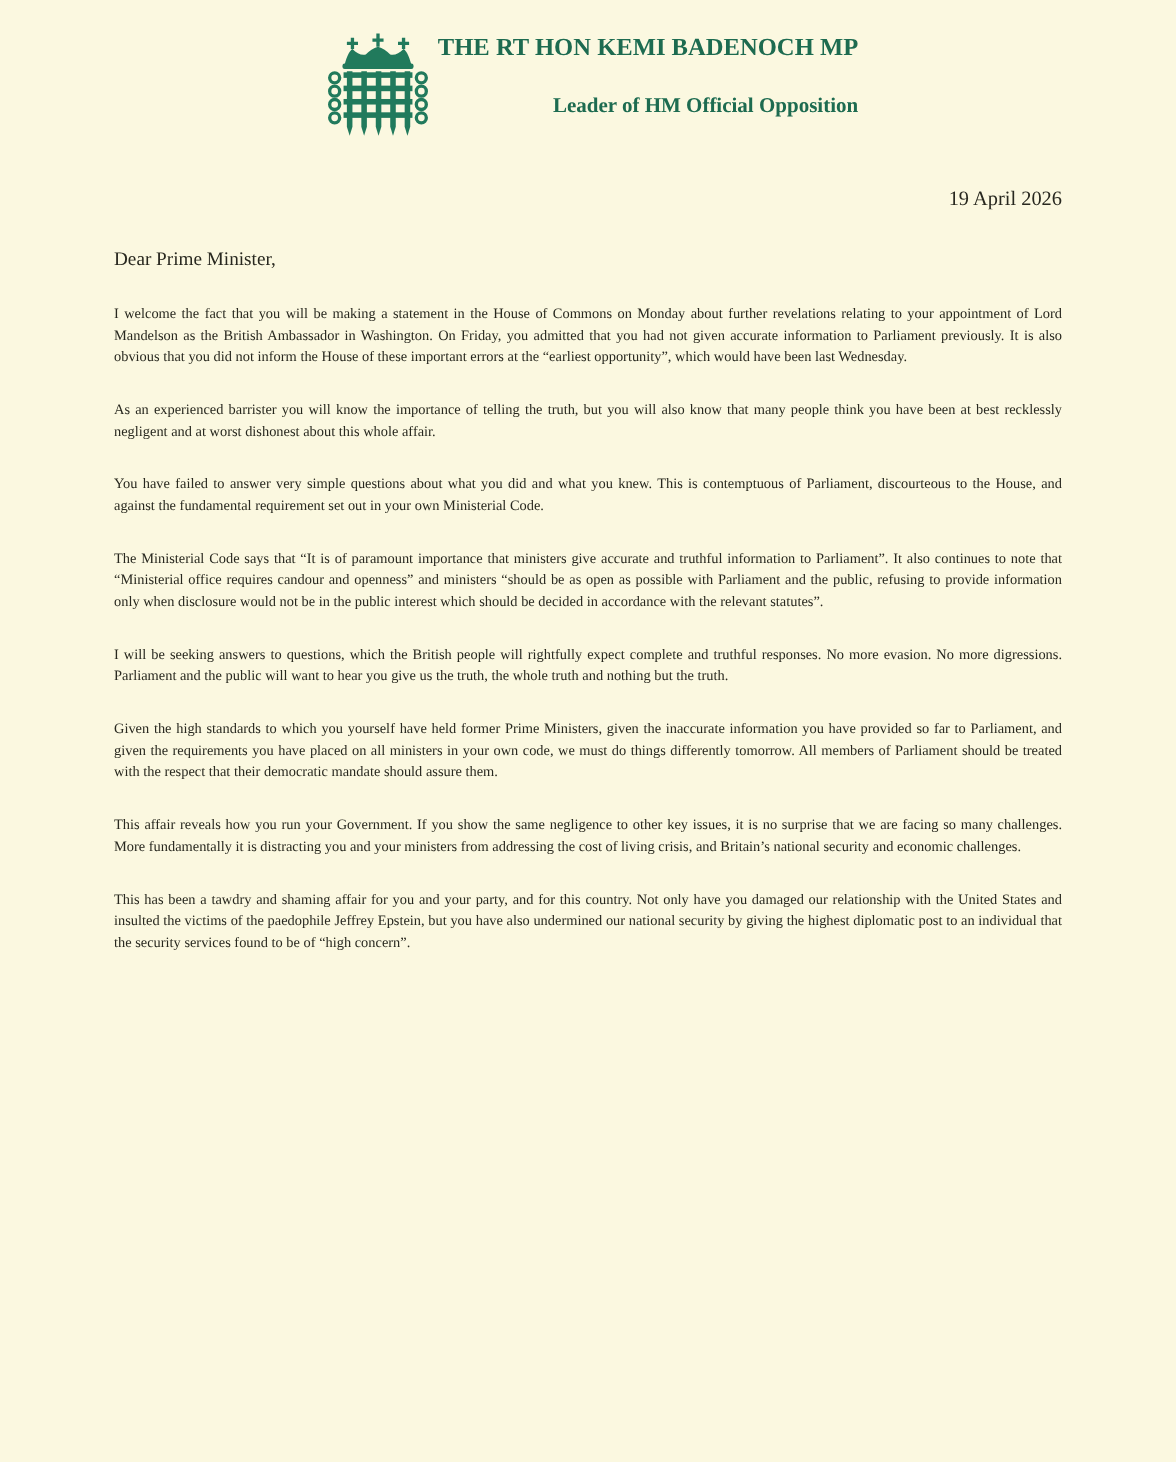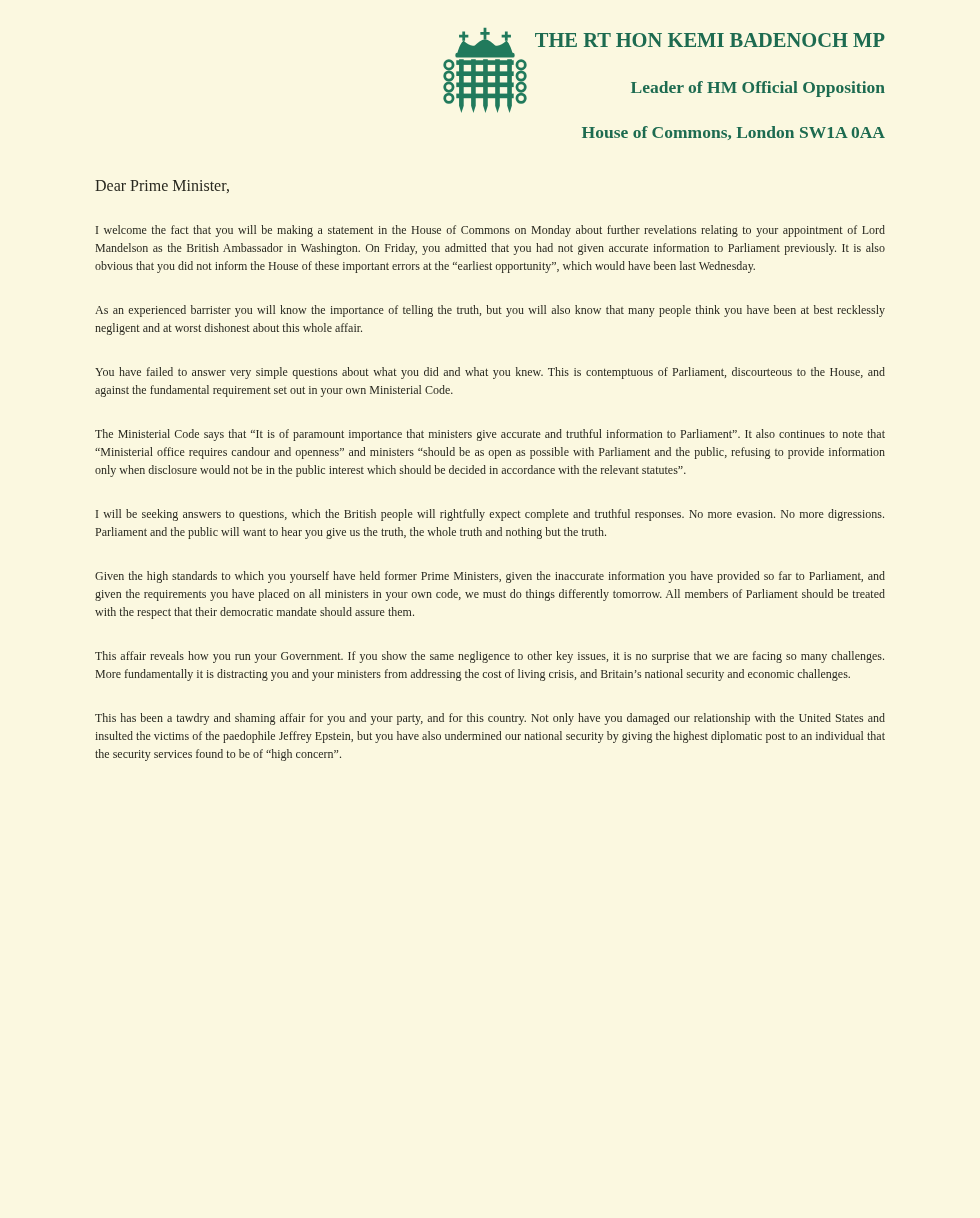--- a/index.html
+++ b/index.html
@@ -9,21 +9,21 @@
     background: #fbf8e0;
     font-family: "Liberation Serif", serif;
     color: #28281f;
     box-sizing: border-box;
     padding: 24px 95px 0 95px;
     position: relative;
     overflow: hidden;
   }
   .letterhead {
     display: flex;
-    justify-content: flex-end;
+    justify-content: center;
     align-items: flex-start;
   }
   .logo-wrap { width: 100px; height: 100px; margin-top: 2px; }
   .header-text {
     text-align: right;
     color: #1d6b50;
     margin-top: 2px;
     line-height: 1.42;
   }
   .header-name {
@@ -96,24 +96,24 @@
             <path d="M48 36 h5 v50 l-2.5 8 l-2.5 -8 Z"></path>
             <path d="M61 36 h5 v50 l-2.5 8 l-2.5 -8 Z"></path>
             <path d="M74 36 h5 v50 l-2.5 8 l-2.5 -8 Z"></path>
           </g>
         </g>
       </svg>
     </div>
     <div class="header-text">
       <div class="header-name">THE RT HON KEMI BADENOCH MP</div>
       <div class="header-line">Leader of HM Official Opposition</div>
-      <div class="header-line">House of Commons, London SW1A 0AA</div>
     </div>
   </div>
 
+  <div class="date-line">19 April 2026</div>
 
   <div class="salutation">Dear Prime Minister,</div>
 
   <div class="body-text">
       <p>I welcome the fact that you will be making a statement in the House of Commons on Monday about further revelations relating to your appointment of Lord Mandelson as the British Ambassador in Washington. On Friday, you admitted that you had not given accurate information to Parliament previously. It is also obvious that you did not inform the House of these important errors at the “earliest opportunity”, which would have been last Wednesday.</p>
       <p>As an experienced barrister you will know the importance of telling the truth, but you will also know that many people think you have been at best recklessly negligent and at worst dishonest about this whole affair.</p>
       <p>You have failed to answer very simple questions about what you did and what you knew. This is contemptuous of Parliament, discourteous to the House, and against the fundamental requirement set out in your own Ministerial Code.</p>
       <p>The Ministerial Code says that “It is of paramount importance that ministers give accurate and truthful information to Parliament”. It also continues to note that “Ministerial office requires candour and openness” and ministers “should be as open as possible with Parliament and the public, refusing to provide information only when disclosure would not be in the public interest which should be decided in accordance with the relevant statutes”.</p>
       <p>I will be seeking answers to questions, which the British people will rightfully expect complete and truthful responses. No more evasion. No more digressions. Parliament and the public will want to hear you give us the truth, the whole truth and nothing but the truth.</p>
       <p>Given the high standards to which you yourself have held former Prime Ministers, given the inaccurate information you have provided so far to Parliament, and given the requirements you have placed on all ministers in your own code, we must do things differently tomorrow. All members of Parliament should be treated with the respect that their democratic mandate should assure them.</p>

